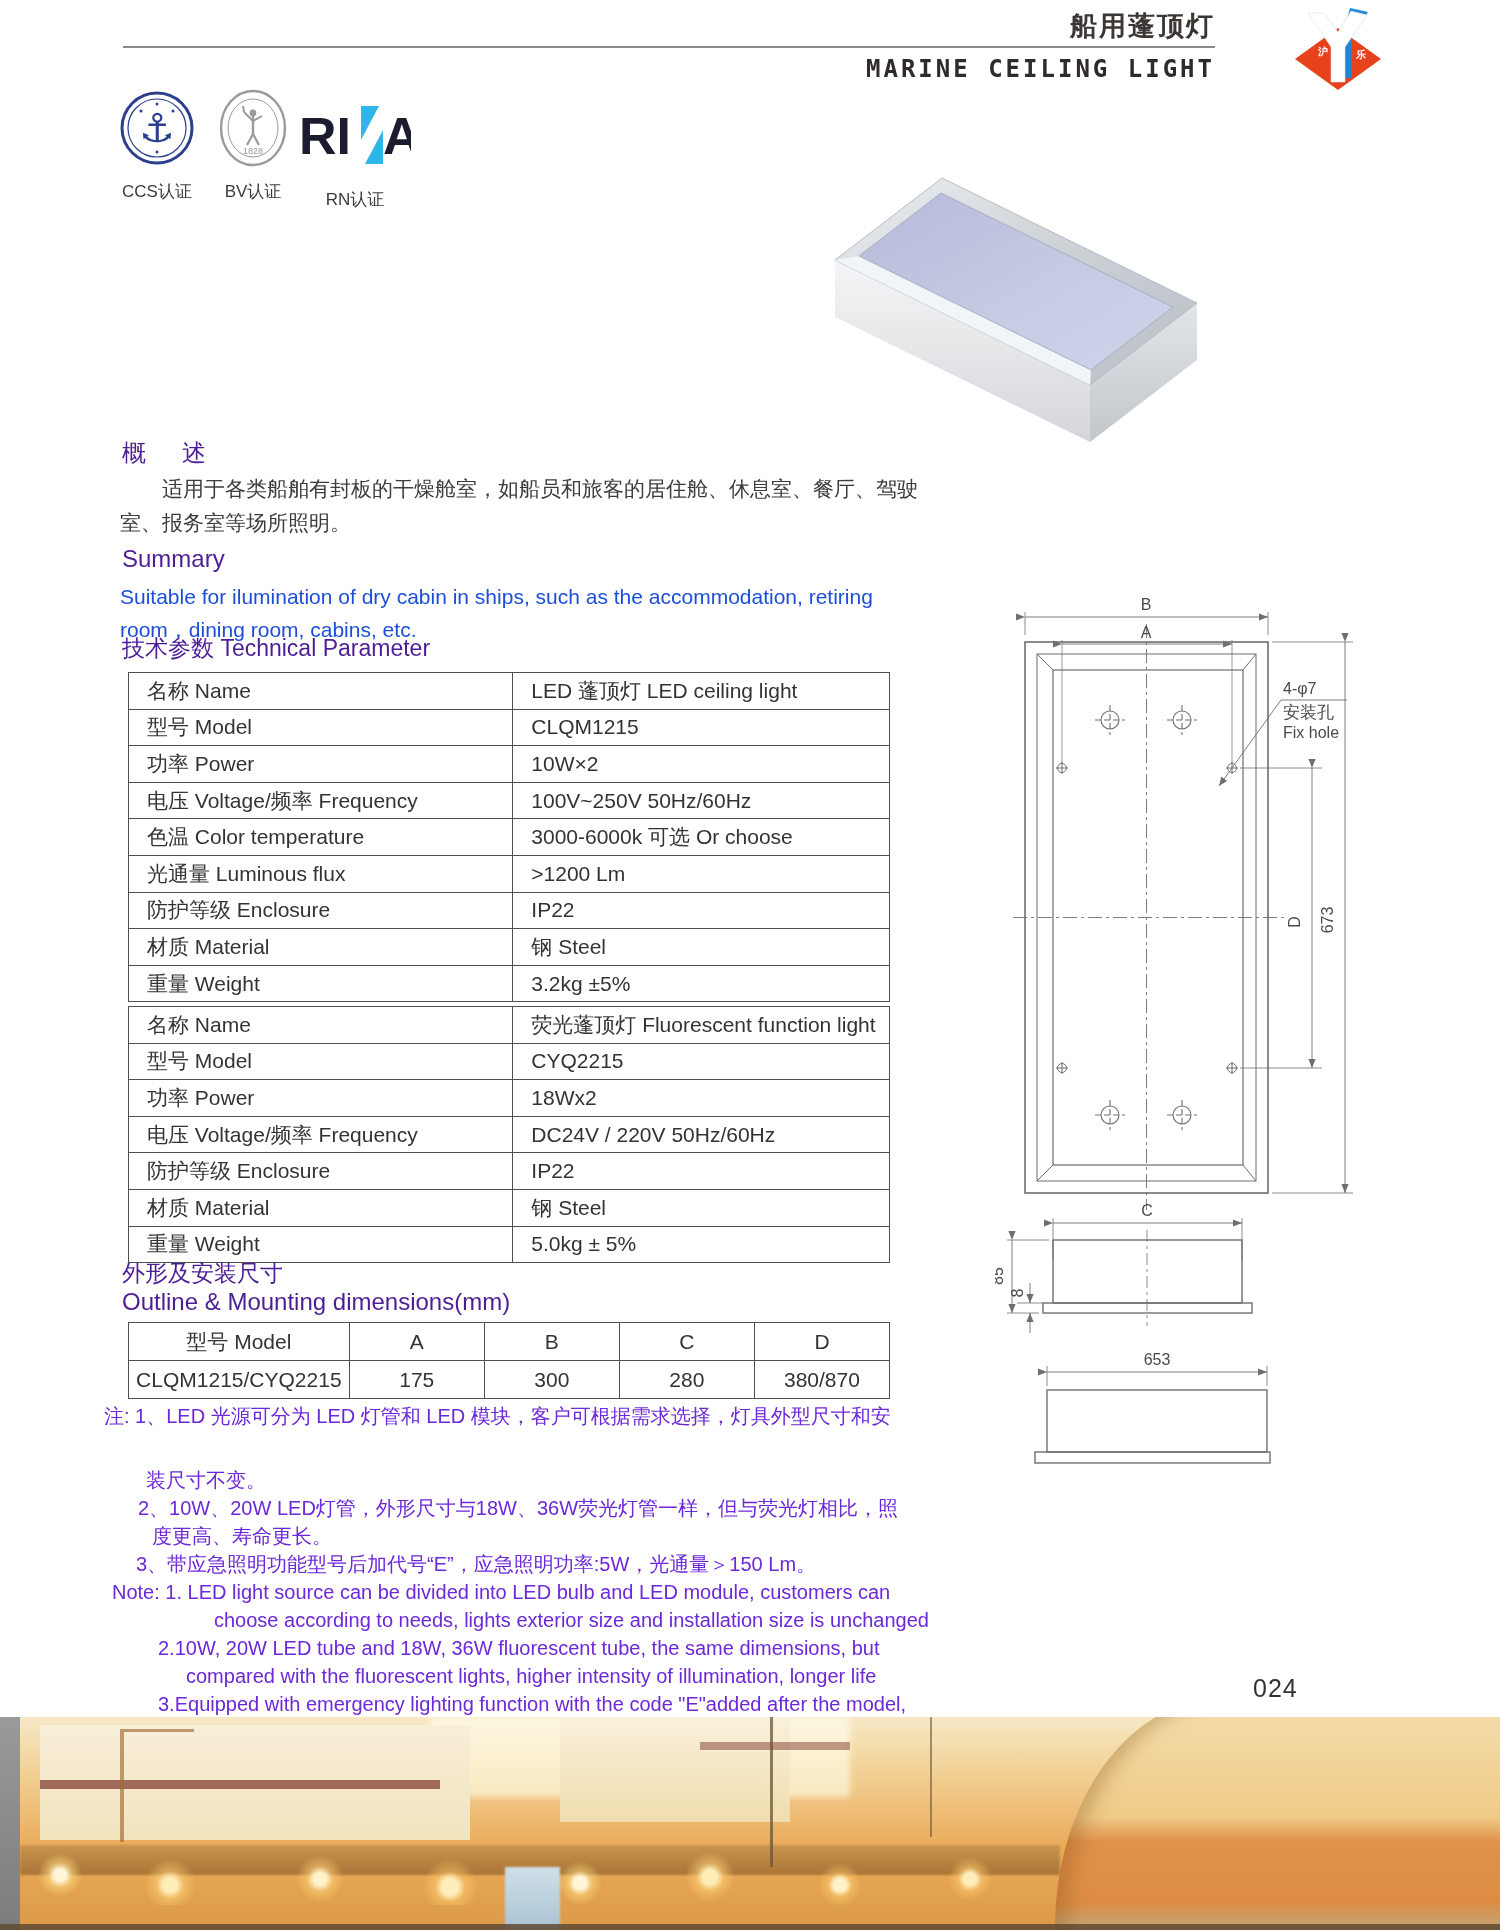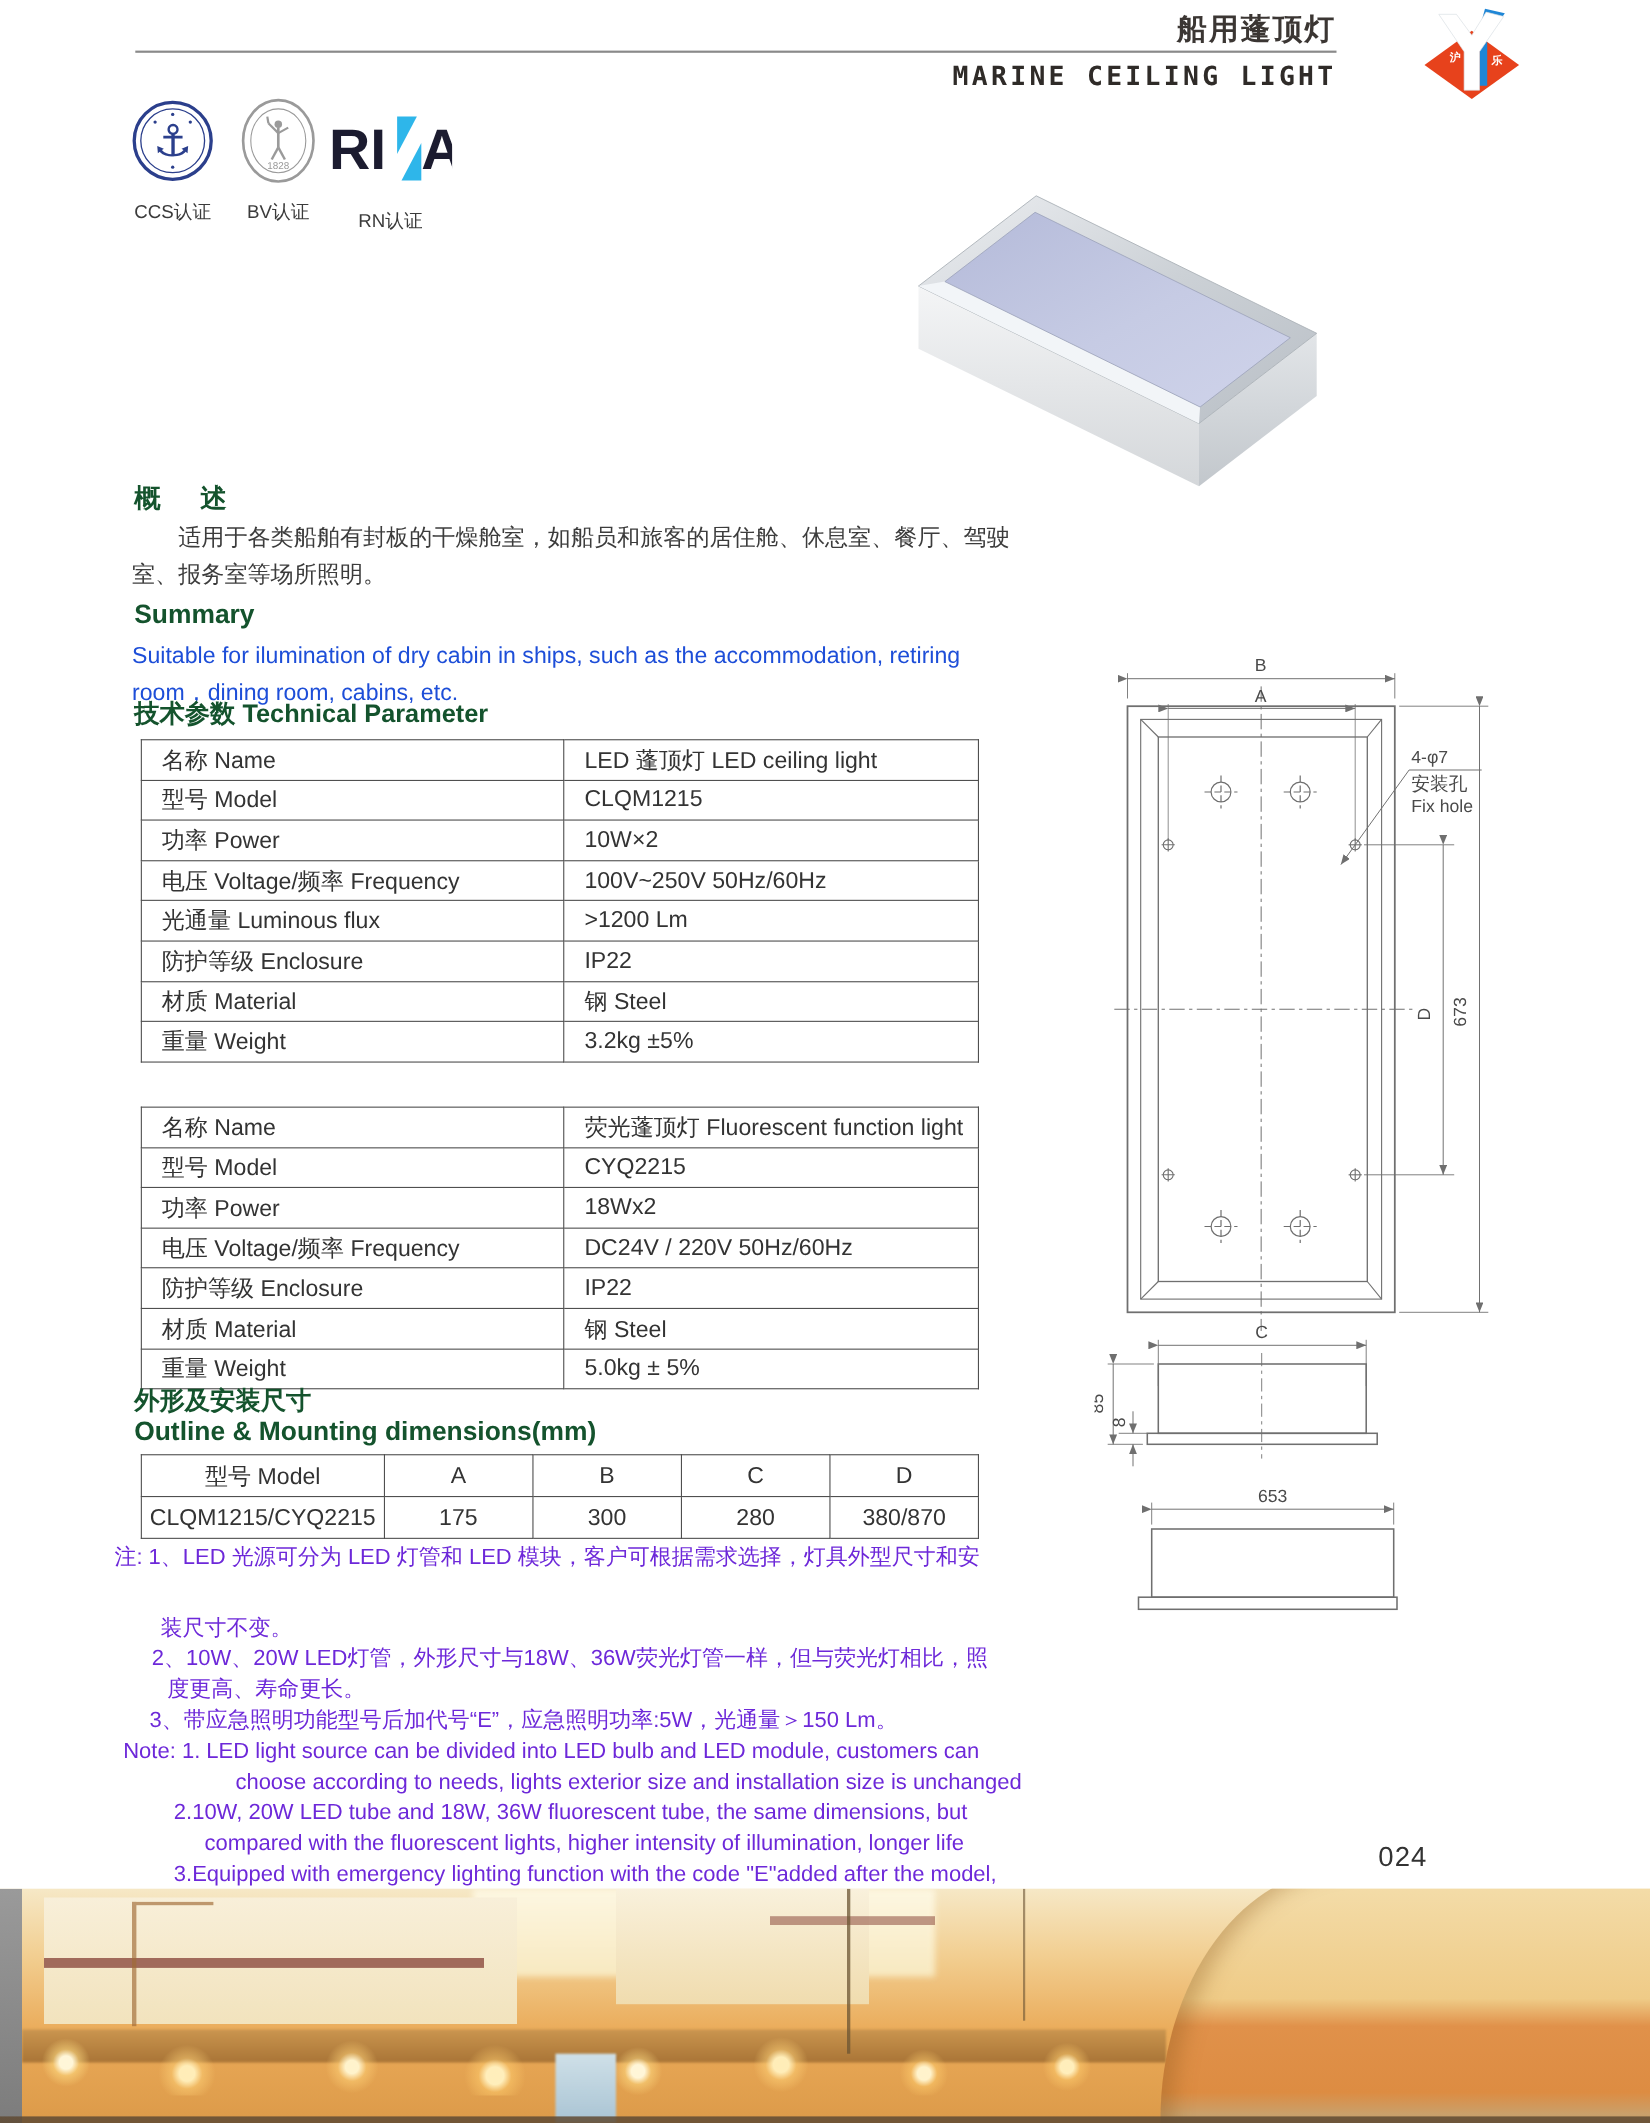--- a/index.html
+++ b/index.html
@@ -14,21 +14,21 @@
   .hdr-cn { top:8px; right:285px; font-size:27px; font-weight:bold; color:#3b3633; letter-spacing:2px; }
   .hdr-rule { top:46px; left:123px; width:1092px; height:2px; background:#8a8a8a; }
   .hdr-en { top:55px; right:285px; font-size:24px; font-weight:bold; color:#2f2b28;
             font-family:"DejaVu Sans Mono","Liberation Mono",monospace; letter-spacing:3px; }
 
   
   .cert { text-align:center; }
   .cert-label { font-size:17px; color:#3b3b3b; margin-top:4px; }
 
   
-  .h-orange { color:#14532d; font-weight:bold; }
+  .h-orange { color:#4c1d95; font-weight:normal; }
   .h1 { font-size:24px; letter-spacing:6px; }
   .h2 { font-size:24px; }
   .h2c { font-size:23px; }
 
   .body-cn { font-size:21px; line-height:34px; color:#3c3c3c; width:800px; }
   .indent2 { text-indent:2em; }
   .body-en { font-size:21px; line-height:33px; color:#1d4ed8; width:800px; }
 
   
   table.param { border-collapse:collapse; width:762px; table-layout:fixed; }
@@ -192,20 +192,24 @@
         </tr>
         <tr>
           <td>功率 Power</td>
           <td>10W×2</td>
         </tr>
         <tr>
           <td>电压 Voltage/频率 Frequency</td>
           <td>100V~250V   50Hz/60Hz</td>
         </tr>
         <tr>
+          <td>色温 Color temperature</td>
+          <td>3000-6000k  可选 Or choose</td>
+        </tr>
+        <tr>
           <td>光通量 Luminous flux</td>
           <td>&gt;1200 Lm</td>
         </tr>
         <tr>
           <td>防护等级 Enclosure</td>
           <td>IP22</td>
         </tr>
         <tr>
           <td>材质 Material</td>
           <td>钢 Steel</td>

